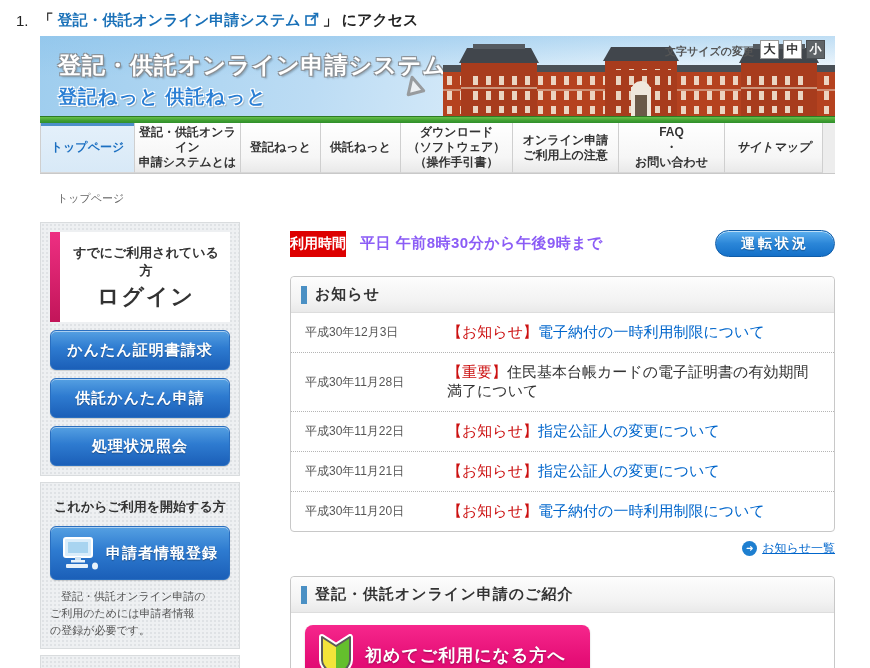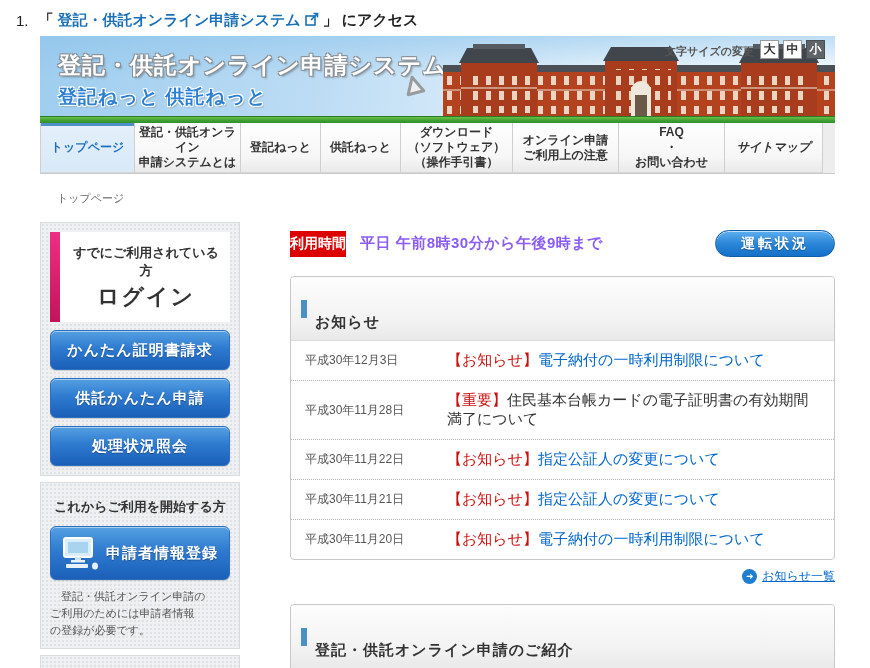--- a/index.html
+++ b/index.html
@@ -69,21 +69,21 @@
   .usage-text { font-size:15px; font-weight:bold; color:#8b5cf6; margin-left:14px; letter-spacing:.5px; }
   .status-pill { margin-left:auto; width:120px; height:27px; border-radius:14px; border:1px solid #0f5ca8; cursor:pointer;
     display:flex; align-items:center; justify-content:center; color:#fff; font-size:14px; font-weight:bold; letter-spacing:3px;
     background:linear-gradient(180deg,#5db0ef 0%,#2b86d8 50%,#1470c8 100%);
     box-shadow:inset 0 1px 0 rgba(255,255,255,.6); text-shadow:0 1px 1px rgba(0,0,0,.3); }
   .section-box { border:1px solid #c8c8c8; border-radius:4px; margin-top:19px; background:#fff; }
   .section-head { display:flex; align-items:center; gap:8px; padding:8px 10px;
     background:linear-gradient(180deg,#fdfdfd 0%,#f2f2f2 70%,#e9e9e9 100%);
     border-bottom:1px solid #ddd; border-radius:4px 4px 0 0; }
   .head-bar { width:6px; height:18px; background:#4a90c4; }
-  .head-title { font-size:15px; font-weight:bold; color:#333; letter-spacing:1px;margin-top:28px; }
+  .head-title { font-size:15px; font-weight:bold; color:#333; letter-spacing:1px; }
   .news-item { display:flex; align-items:center; padding:10px 14px; border-bottom:1px dotted #b5b5b5; }
   .news-item:last-child { border-bottom:none; }
   .news-date { width:142px; flex-shrink:0; font-size:12px; color:#555; }
   .news-link { font-size:15px; cursor:pointer; }
   .news-tag { color:#cc1111; }
   .news-more { display:flex; justify-content:flex-end; align-items:center; gap:5px; margin-top:8px; }
   .circle-arrow { width:15px; height:15px; border-radius:50%; background:#1e7fd0; color:#fff; font-size:9px;
     display:flex; align-items:center; justify-content:center; line-height:1; }
   .news-more a { font-size:12px; color:#0066cc; text-decoration:underline; cursor:pointer; }
   .intro-body { padding:12px 14px 40px; }

